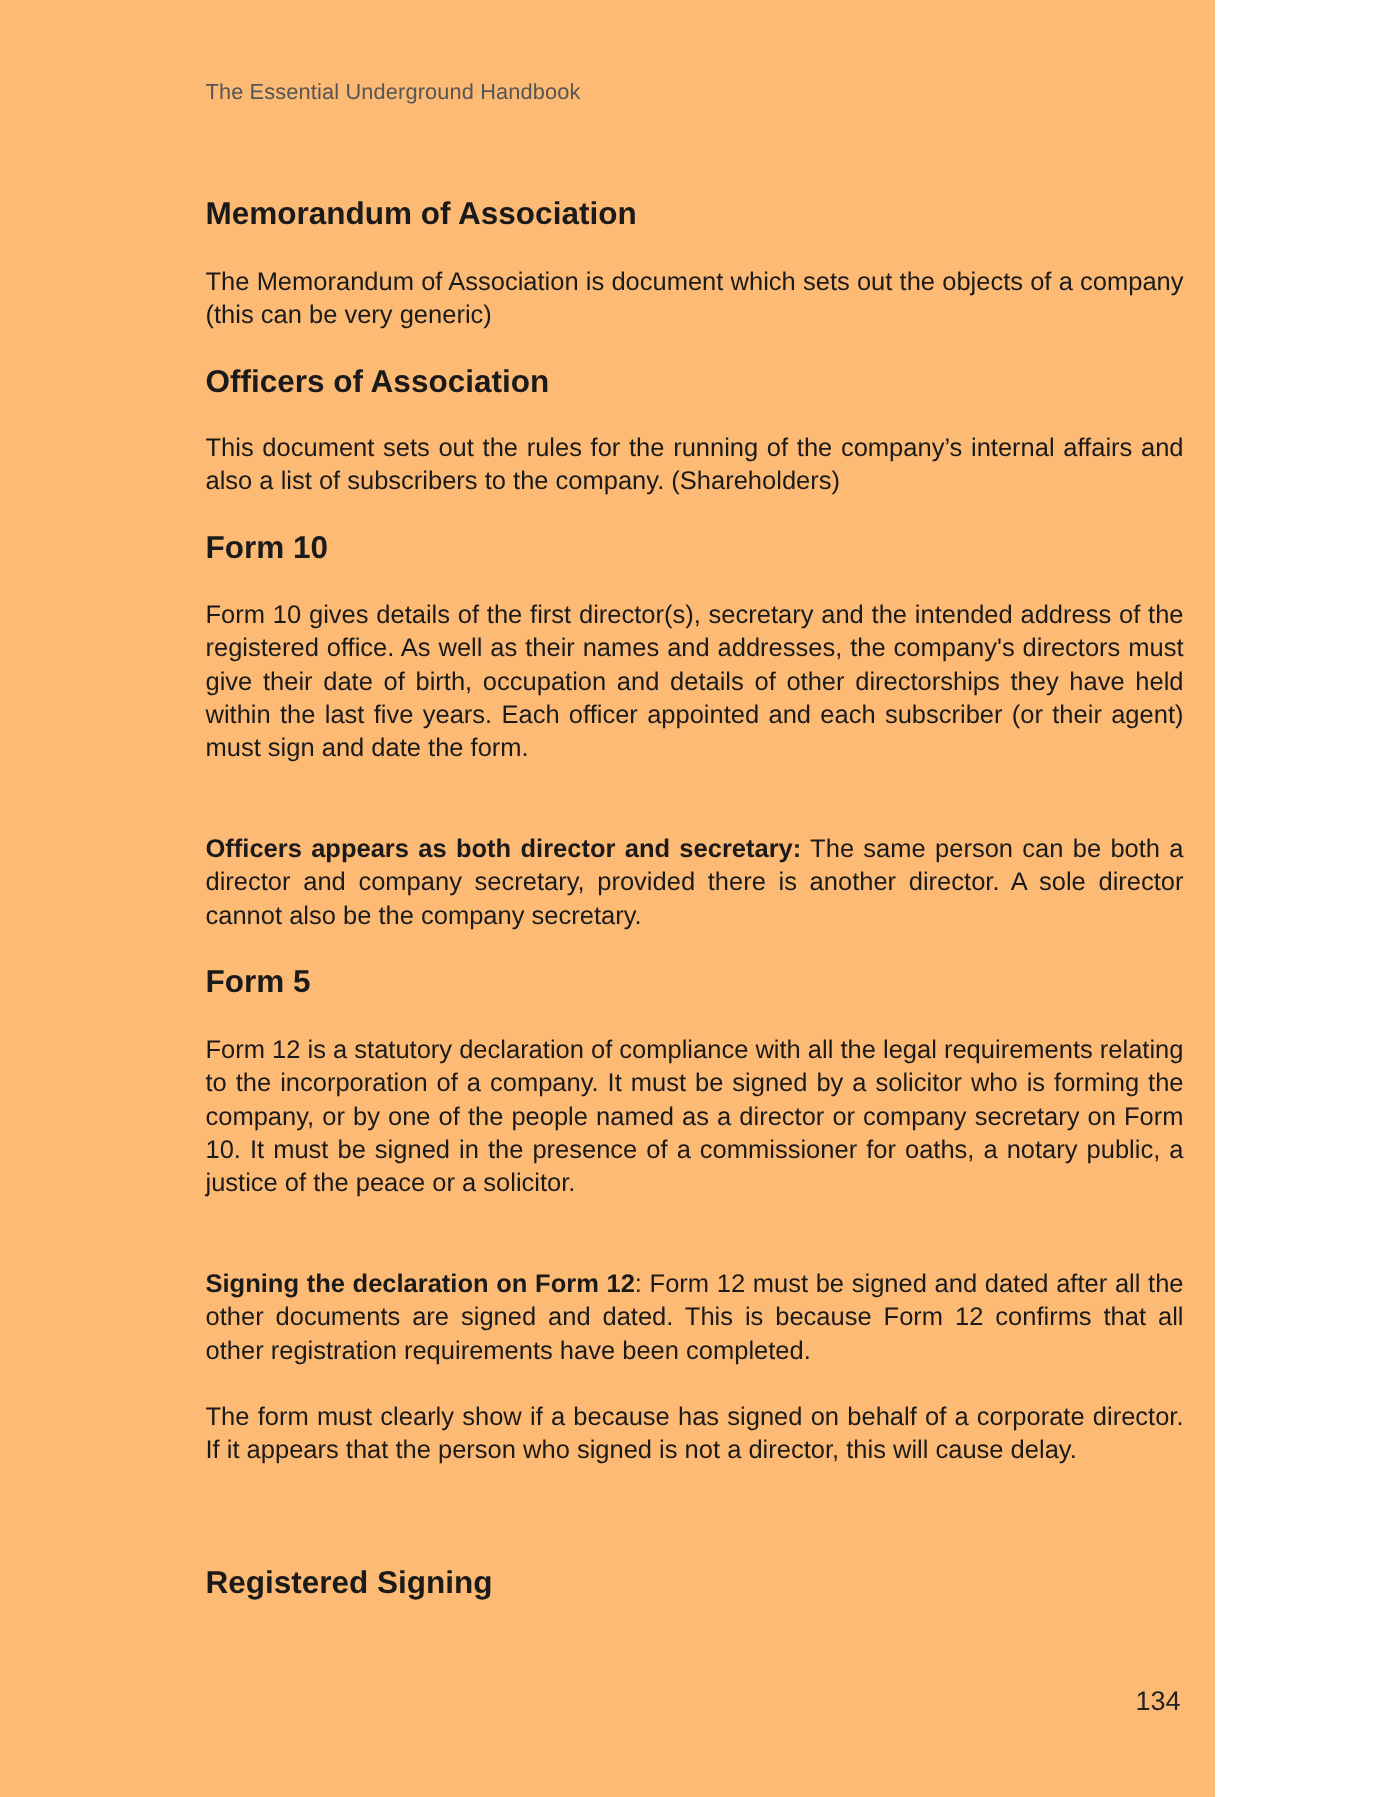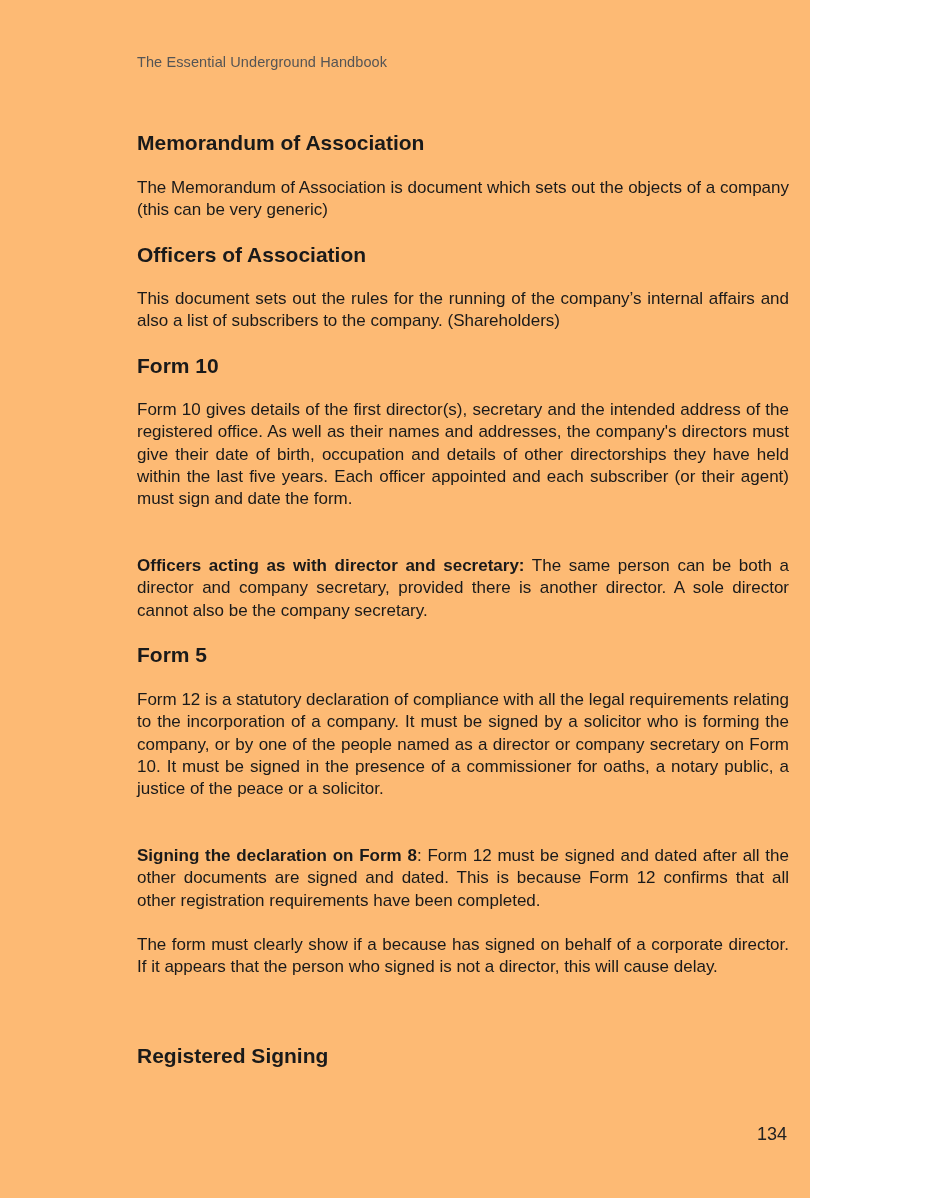--- a/index.html
+++ b/index.html
@@ -26,24 +26,24 @@
 
   <div class="body">
     <h3 class="heading" style="top:0px">Memorandum of Association</h3>
     <p class="para" style="top:45px">The Memorandum of Association is document which sets out the objects of a company (this can be very generic)</p>
 
     <h3 class="heading" style="top:112px">Officers of Association</h3>
     <p class="para" style="top:156px">This document sets out the rules for the running of the company’s internal affairs and also a list of subscribers to the company. (Shareholders)</p>
 
     <h3 class="heading" style="top:223px">Form 10</h3>
     <p class="para" style="top:267px">Form 10 gives details of the first director(s), secretary and the intended address of the registered office. As well as their names and addresses, the company's directors must give their date of birth, occupation and details of other directorships they have held within the last five years. Each officer appointed and each subscriber (or their agent) must sign and date the form.</p>
-    <p class="para" style="top:423px"><b>Officers acting as with director and secretary:</b><span> The same person can be both a director and company secretary, provided there is another director. A sole director cannot also be the company secretary.</span></p>
+    <p class="para" style="top:423px"><b>Officers appears as both director and secretary:</b><span> The same person can be both a director and company secretary, provided there is another director. A sole director cannot also be the company secretary.</span></p>
 
     <h3 class="heading" style="top:512px">Form 5</h3>
     <p class="para" style="top:557px">Form 12 is a statutory declaration of compliance with all the legal requirements relating to the incorporation of a company. It must be signed by a solicitor who is forming the company, or by one of the people named as a director or company secretary on Form 10. It must be signed in the presence of a commissioner for oaths, a notary public, a justice of the peace or a solicitor.</p>
-    <p class="para" style="top:713px"><b>Signing the declaration on Form 8</b><span>: Form 12 must be signed and dated after all the other documents are signed and dated. This is because Form 12 confirms that all other registration requirements have been completed.</span></p>
+    <p class="para" style="top:713px"><b>Signing the declaration on Form 12</b><span>: Form 12 must be signed and dated after all the other documents are signed and dated. This is because Form 12 confirms that all other registration requirements have been completed.</span></p>
     <p class="para" style="top:802px">The form must clearly show if a because has signed on behalf of a corporate director. If it appears that the person who signed is not a director, this will cause delay.</p>
 
     <h3 class="heading" style="top:913px">Registered Signing</h3>
   </div>
 
   <div class="page-number">134</div>
 </div>
 
 </body></html>

